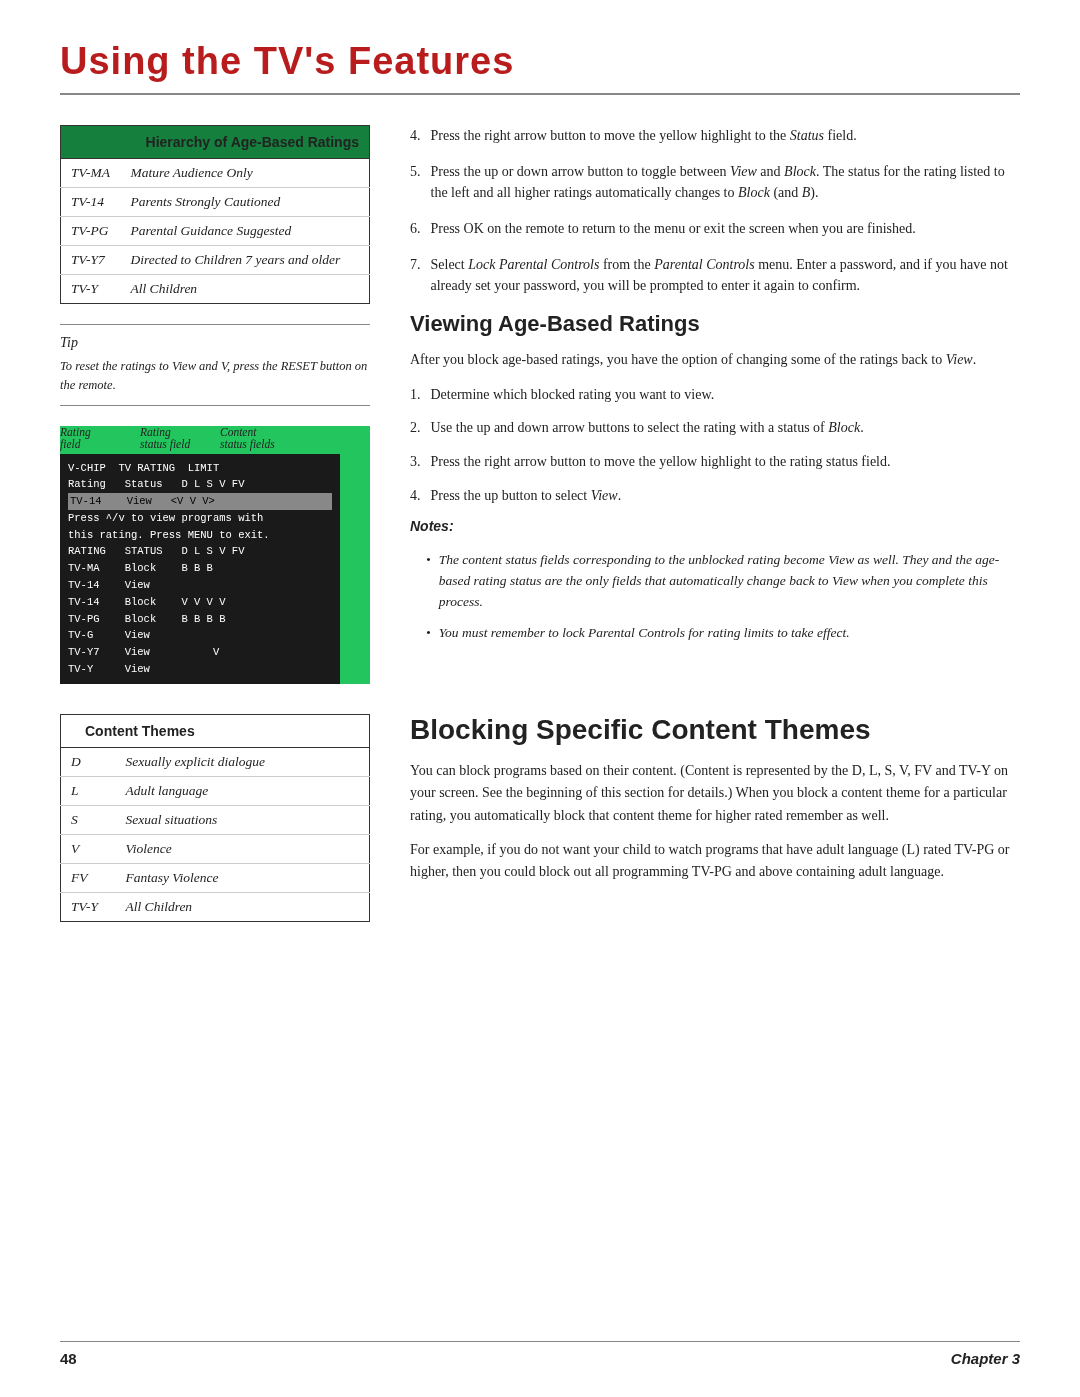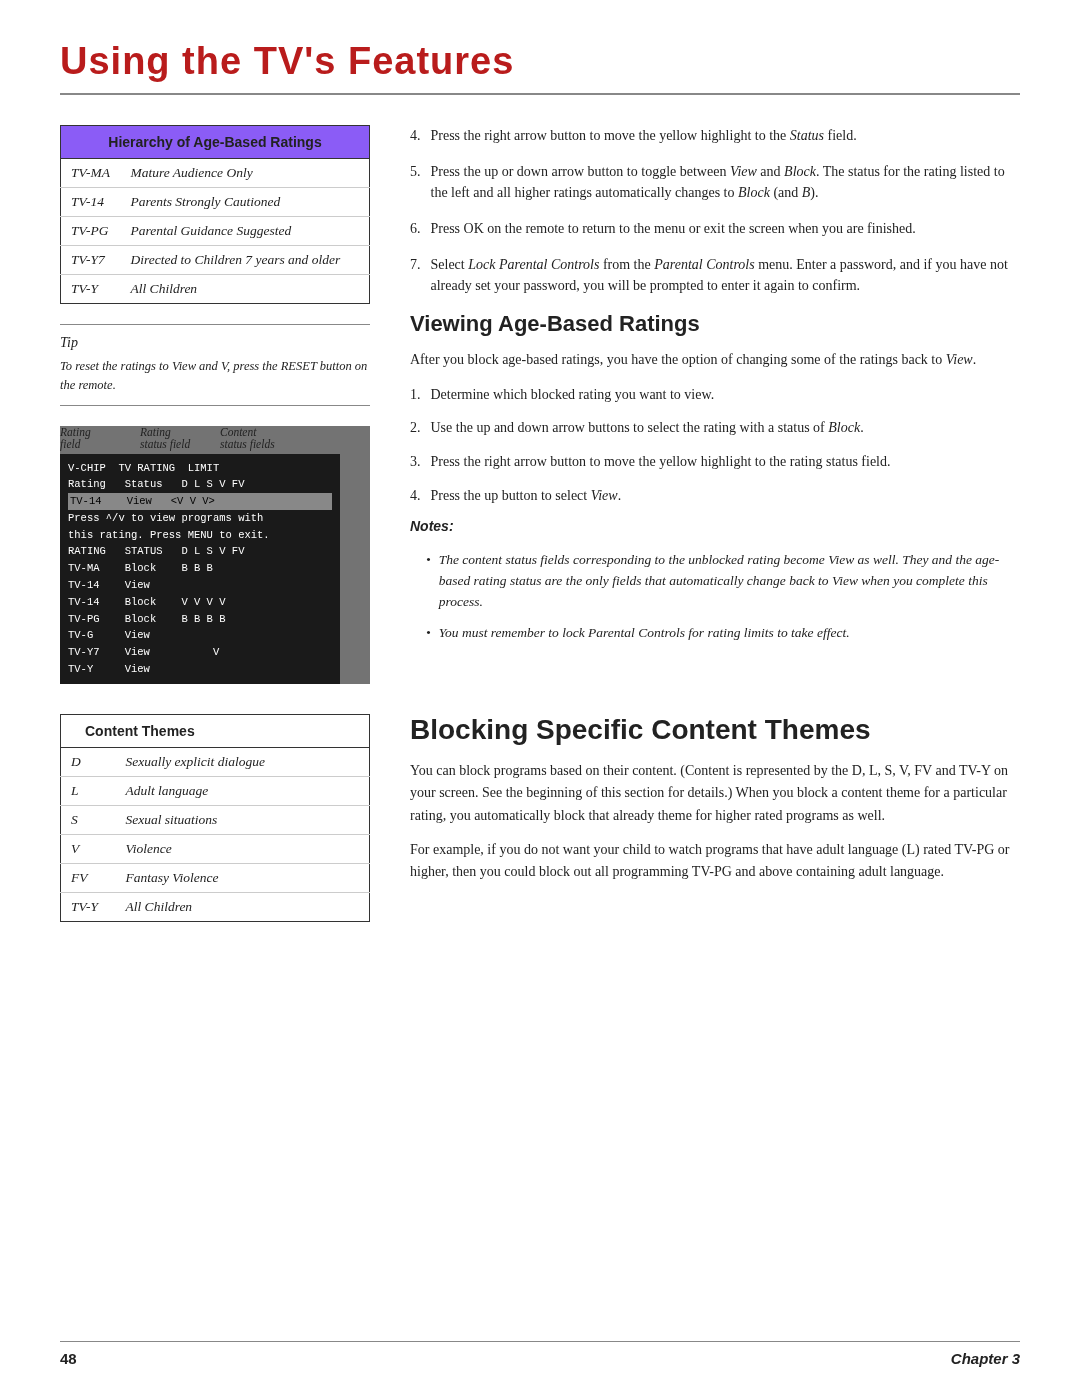--- a/index.html
+++ b/index.html
@@ -54,24 +54,24 @@
       border: 1.5px solid #333;
       width: 100%;
       border-collapse: collapse;
       margin-bottom: 20px;
     }
 
     .ratings-table th {
       font-family: Arial, Helvetica, sans-serif;
       font-size: 14px;
       font-weight: bold;
-      background: #8b5cf6;
+      background: #15803d;
       padding: 8px 10px;
       border-bottom: 1.5px solid #333;
-      text-align: center;
+      text-align: right;
       margin-left: 46px;
     }
 
     .ratings-table td {
       padding: 6px 10px;
       border-bottom: 1px solid #ccc;
       vertical-align: top;
       font-size: 13.5px;
     }
 
@@ -105,21 +105,21 @@
     }
 
     .tip-text {
       font-style: italic;
       font-size: 12.5px;
       line-height: 1.5;
     }
 
     
     .screen-diagram {
-      background: #737373;
+      background: #22c55e;
       margin-top: 10px;
     }
 
     .diagram-labels {
       display: flex;
       gap: 0;
       margin-bottom: 4px;
       font-size: 11.5px;
       font-style: italic;
     }
@@ -472,21 +472,21 @@
             <tr>
       <td>TV-Y</td>
       <td>All Children</td>
     </tr>
           </tbody>
       </table>
     </div>
 
     <div class="lower-right">
       <div class="block-heading">Blocking Specific Content Themes</div>
-      <p class="section-para">You can block programs based on their content. (Content is represented by the D, L, S, V, FV and TV-Y on your screen. See the beginning of this section for details.) When you block a content theme for a particular rating, you automatically block that already theme for higher rated programs as well.</p>
+      <p class="section-para">You can block programs based on their content. (Content is represented by the D, L, S, V, FV and TV-Y on your screen. See the beginning of this section for details.) When you block a content theme for a particular rating, you automatically block that content theme for higher rated remember as well.</p>
       <p class="section-para">For example, if you do not want your child to watch programs that have adult language (L) rated TV-PG or higher, then you could block out all programming TV-PG and above containing adult language.</p>
     </div>
   </div>
 
   <div class="page-footer">
     <div class="footer-page-num">48</div>
     <div class="footer-chapter">Chapter 3</div>
   </div>
 
 </div>

